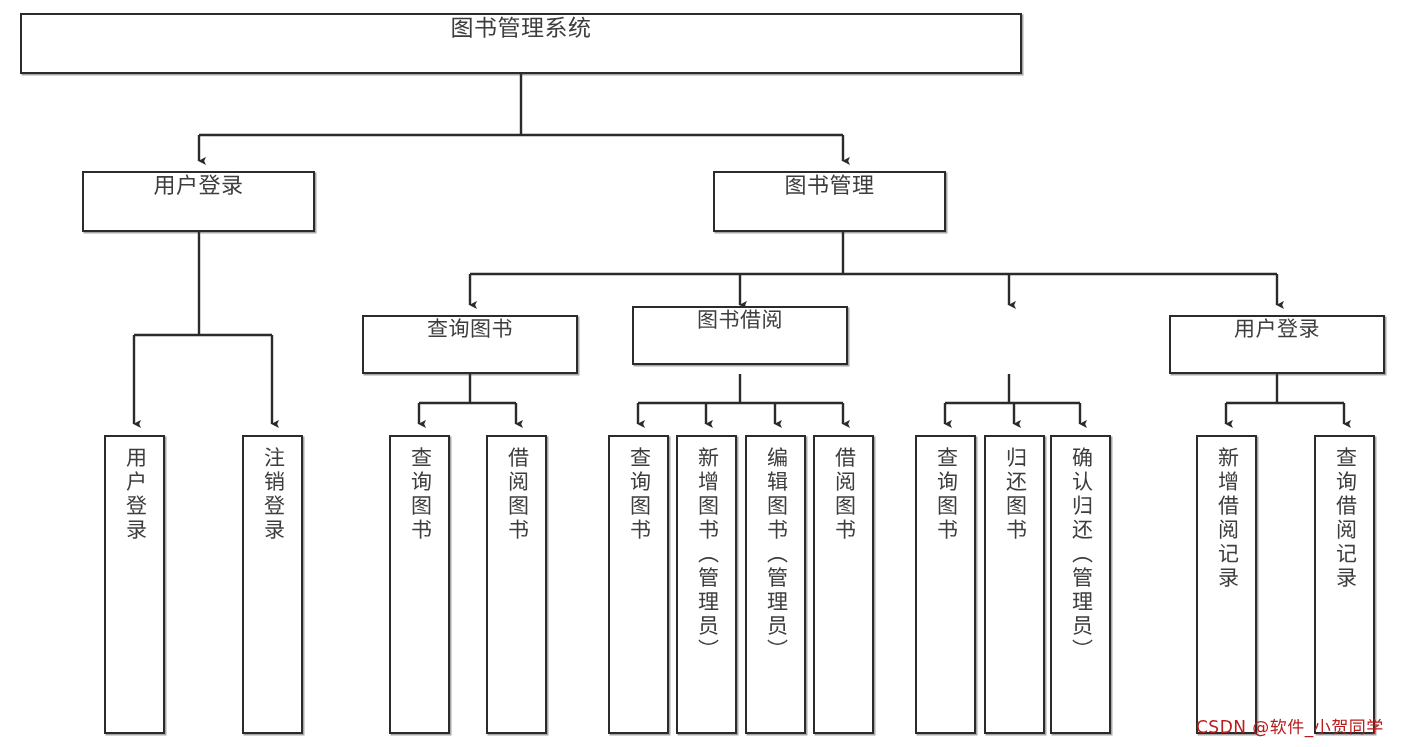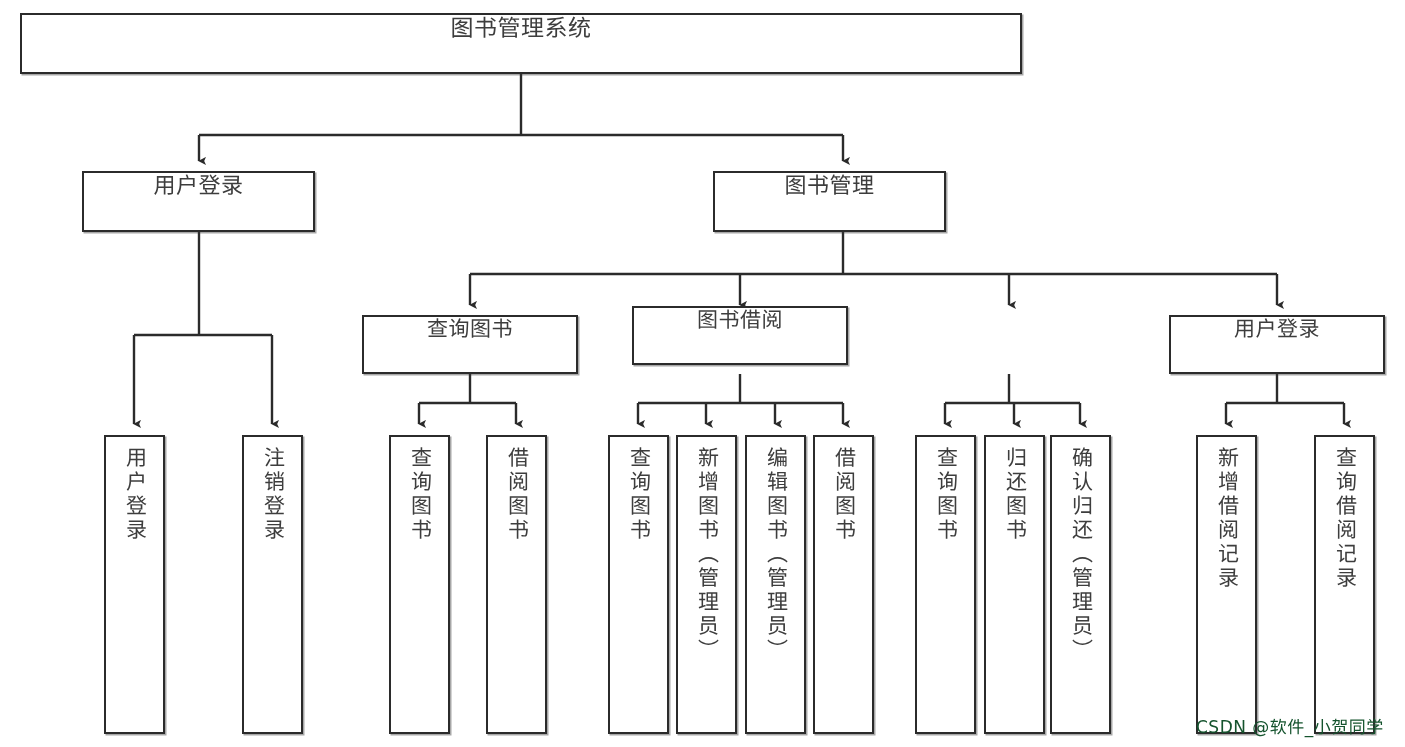--- a/index.html
+++ b/index.html
@@ -65,21 +65,21 @@
     font-size: 21px;
     letter-spacing: 3px;
     line-height: 1.05;
     white-space: nowrap;
   }
   .watermark {
     position: absolute;
     left: 1196px;
     top: 713px;
     font-size: 17px;
-    color: #14532d;
+    color: #b91c1c;
     letter-spacing: 0.5px;
     z-index: 3;
     white-space: nowrap;
     font-family: "DejaVu Sans", "Liberation Sans", sans-serif;
   }
 </style>
 </head>
 <body>
 
 <div id="diagram-canvas">

